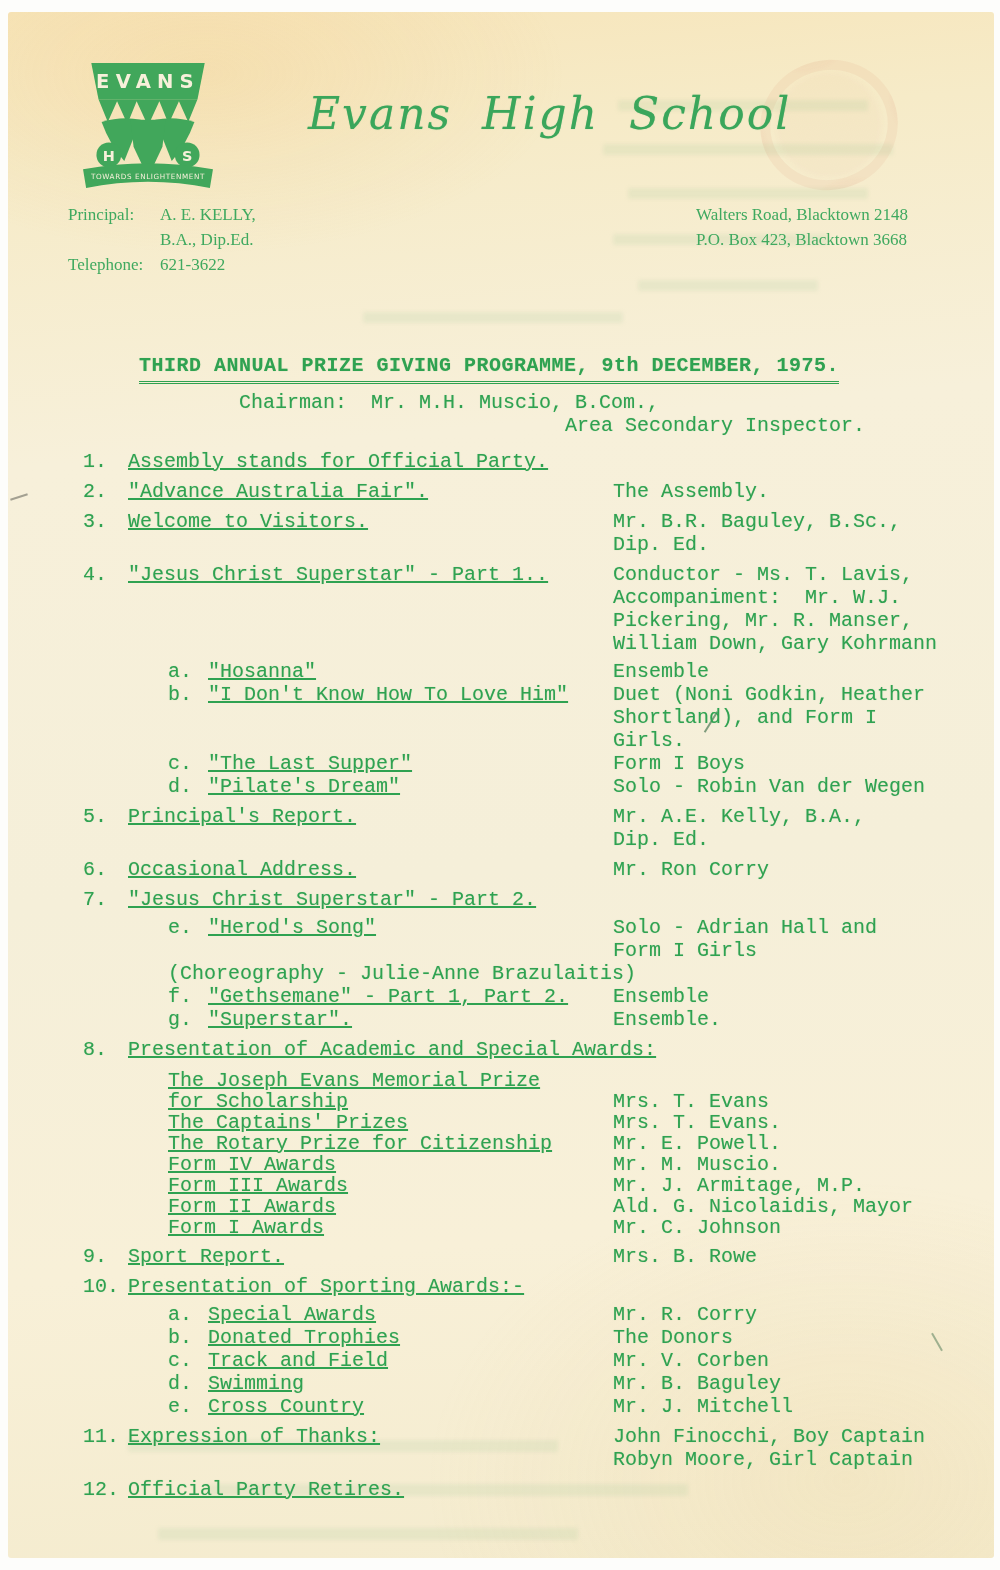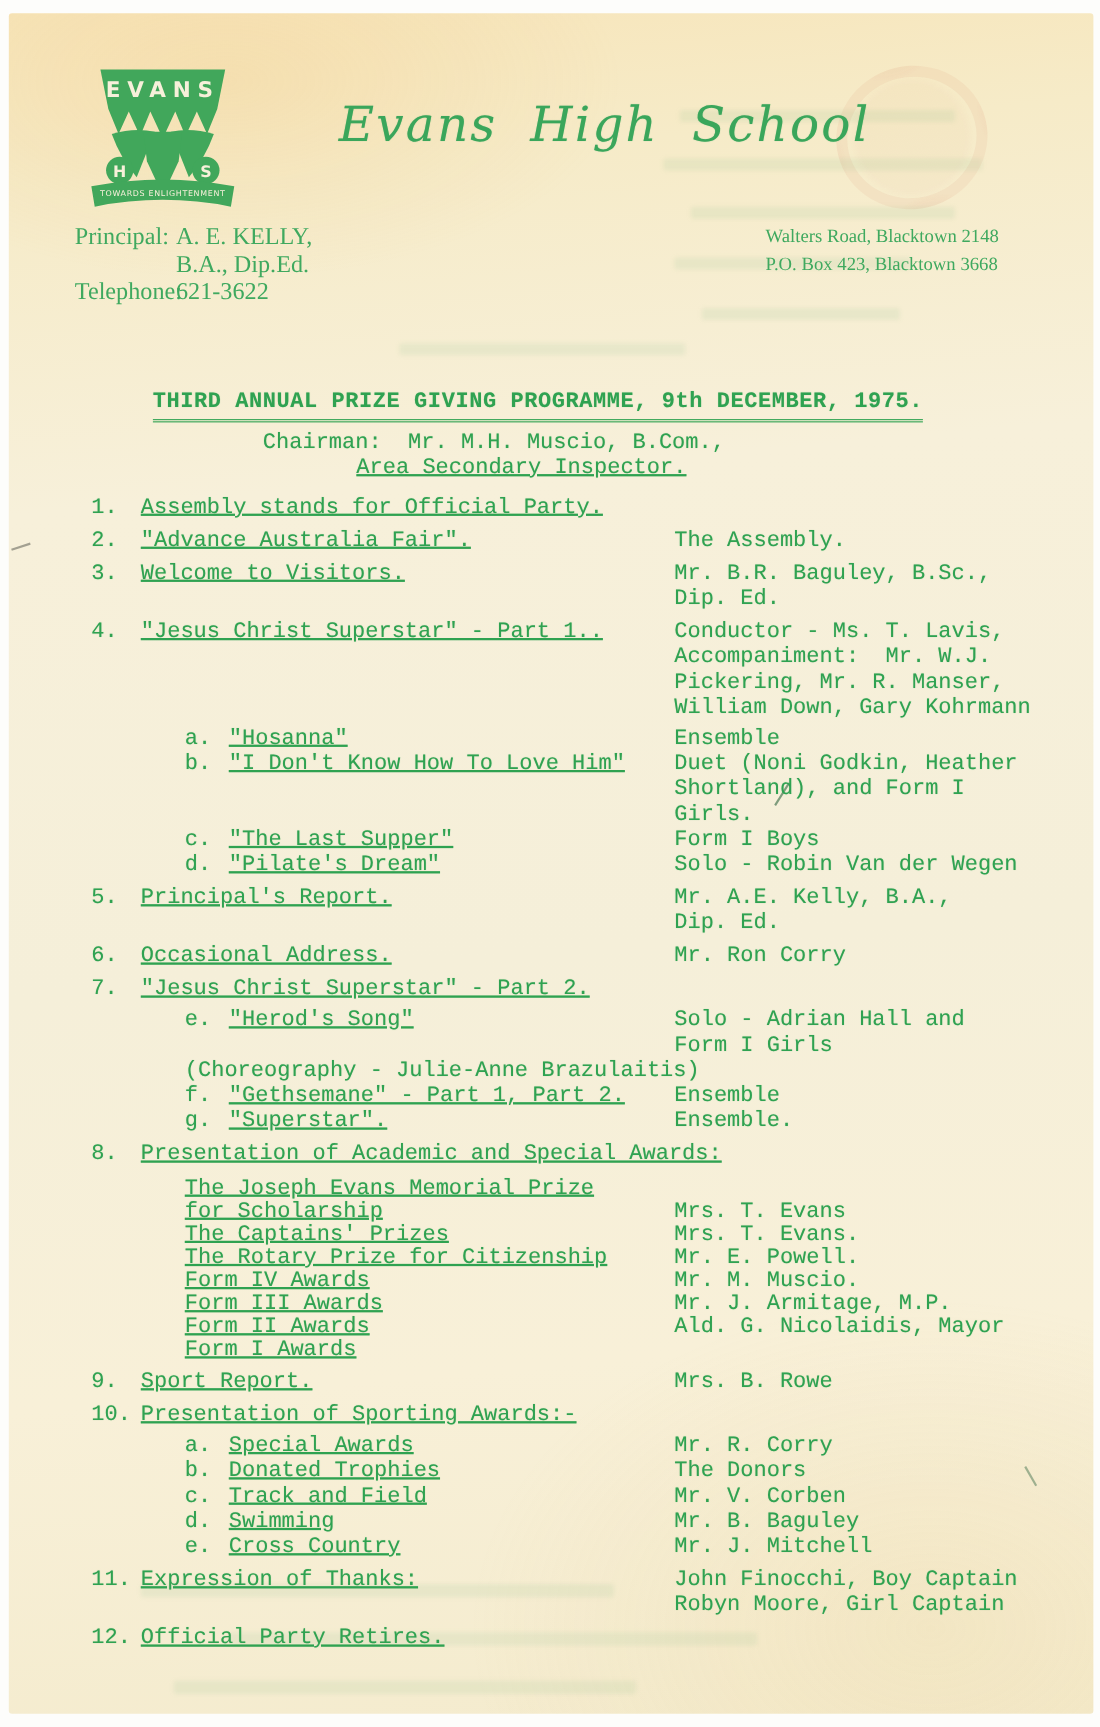--- a/index.html
+++ b/index.html
@@ -26,21 +26,21 @@
   .crest{position:absolute;left:62px;top:48px;width:156px;height:132px;}
   .school-name{
     position:absolute;left:300px;top:76px;width:440px;
     font-family:"DejaVu Serif", serif;font-style:italic;
     font-size:44px;color:#3aa65b;text-align:center;
     letter-spacing:2px;word-spacing:14px;white-space:nowrap;
     text-shadow:0 0 1px rgba(58,166,91,.4);
   }
   .principal-block{
     position:absolute;left:60px;top:190px;
-    font-family:"Liberation Serif", serif;font-size:22px;line-height:25px;color:#3fa95f;
+    font-family:"Liberation Serif", serif;font-size:17px;line-height:25px;color:#3fa95f;
   }
   .principal-row{display:flex;}
   .principal-row .lbl{width:92px;flex:none;}
   .address-block{
     position:absolute;left:688px;top:190px;
     font-family:"Liberation Serif", serif;font-size:17px;line-height:25px;color:#3fa95f;
     white-space:nowrap;
   }
 
   
@@ -48,21 +48,21 @@
     position:absolute;left:75px;top:342px;width:872px;
     font-size:20px;line-height:23px;color:#2fa251;
     text-shadow:0 0 1px rgba(47,162,81,.35);
   }
   .title-wrap{text-align:center;margin-bottom:7px;margin-right:60px;}
   .doc-title{
     display:inline-block;font-weight:bold;letter-spacing:0.5px;
     border-bottom:3px double #2fa251;padding-bottom:4px;white-space:nowrap;
   }
   .chairman{ text-align:center;margin-right:140px;white-space:pre;}
-  .chairman-2{ text-align:center;margin-right:90px;white-space:pre;text-decoration:underline;}
+  .chairman-2{ text-align:right;margin-right:90px;white-space:pre;}
 
   .list{margin-top:13px;}
   .row{display:flex;align-items:flex-start;}
   .item{margin-top:7px;}
   .num{width:45px;flex:none;}
   .left{width:485px;flex:none;white-space:pre-wrap;text-decoration:underline;}
   .left.wide{width:790px;}
   .right{flex:1;white-space:pre-wrap;}
   .sub{padding-left:85px;}
   .sub .num{width:40px;}
@@ -273,20 +273,21 @@
         <div class="row award">
           <span class="left">Form III Awards</span>
           <span class="right">Mr. J. Armitage, M.P.</span>
         </div>
         <div class="row award">
           <span class="left">Form II Awards</span>
           <span class="right">Ald. G. Nicolaidis, Mayor</span>
         </div>
         <div class="row award">
           <span class="left">Form I Awards</span>
+          <span class="right">Mr. C. Johnson</span>
         </div>
       </div>
 
       <div class="row item">
         <span class="num">9.</span>
         <span class="left">Sport Report.</span>
         <span class="right">Mrs. B. Rowe</span>
       </div>
 
       <div class="row item">

